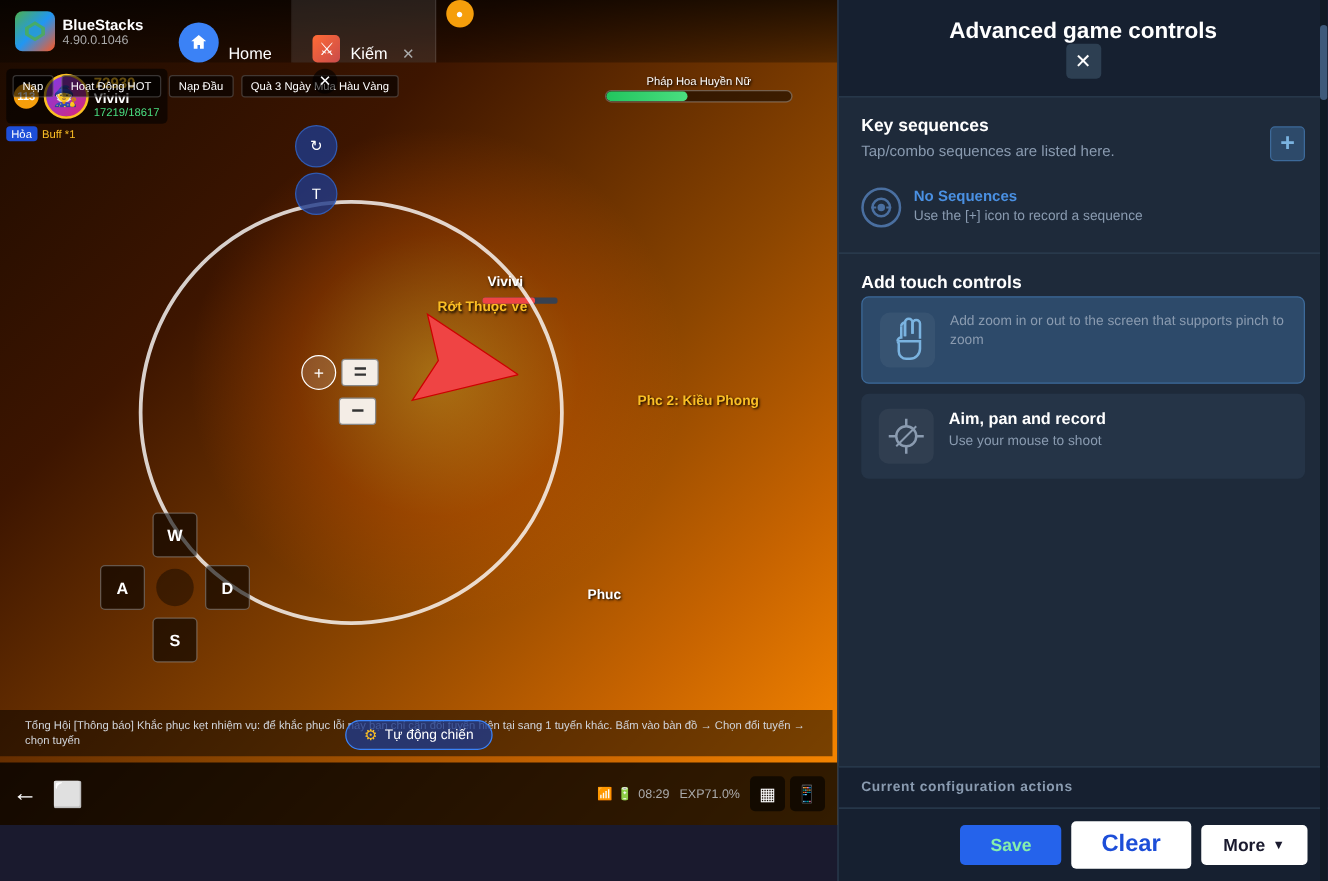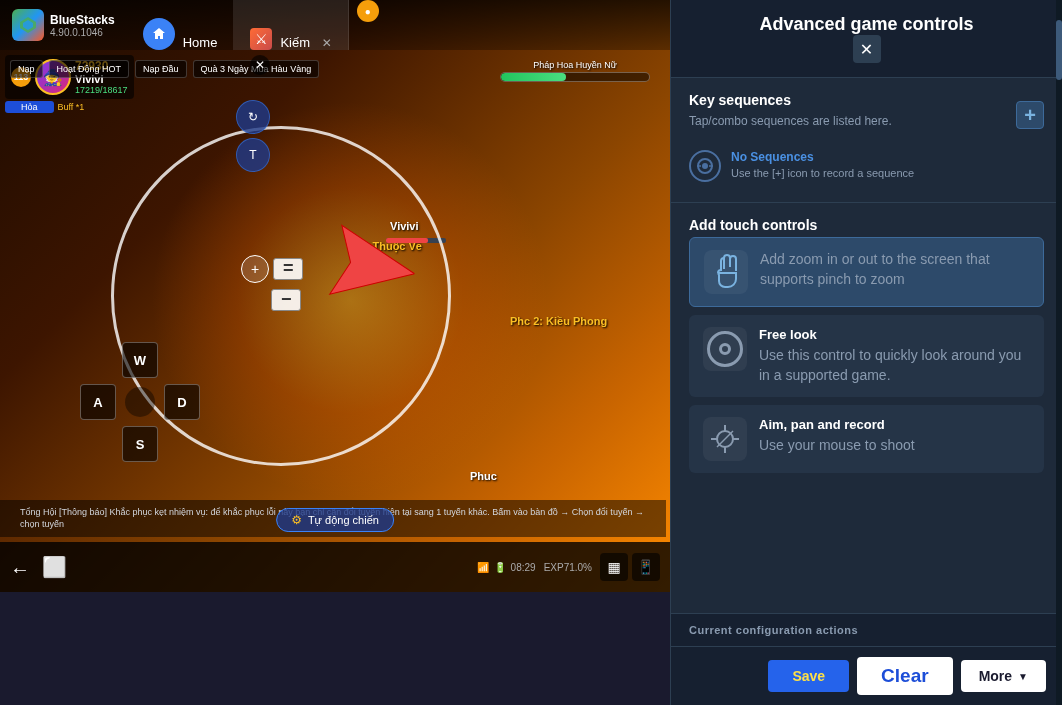--- a/index.html
+++ b/index.html
@@ -10,21 +10,21 @@
       font-family: 'Segoe UI', Arial, sans-serif;
       position: relative;
       background: #1a1a2e;
     }
 
     
     .game-area {
       position: absolute;
       left: 0; top: 0;
       width: 670px;
-      height: 592px;
+      height: 660px;
       background: linear-gradient(135deg, #1a0a00 0%, #3d1500 30%, #8b4500 60%, #c86400 80%, #ff8c00 100%);
       overflow: hidden;
     }
 
     
     .top-bar {
       position: absolute;
       top: 0; left: 0; right: 0;
       height: 50px;
       background: linear-gradient(180deg, rgba(0,0,0,0.7) 0%, rgba(0,0,0,0.3) 100%);
@@ -178,21 +178,21 @@
     .buff-row {
       display: flex;
       gap: 4px;
       align-items: center;
     }
 
     .buff-badge {
       background: #1d4ed8;
       color: white;
       font-size: 9px;
-      padding: 1px 16px;
+      padding: 1px 4px;
       border-radius: 3px;
     }
 
     .buff-text {
       color: #fbbf24;
       font-size: 9px;
     }
 
     
     .circle-overlay {
@@ -482,21 +482,21 @@
 
     .control-card-title {
       color: white;
       font-size: 13px;
       font-weight: bold;
       margin-bottom: 4px;
     }
 
     .control-card-desc {
       color: #8a9bb0;
-      font-size: 14px;
+      font-size: 11px;
       line-height: 1.4;
     }
 
     
     .config-section {
       background: #162030;
       padding: 10px 18px;
       border-top: 1px solid #2d3f52;
     }
 
@@ -513,21 +513,21 @@
       background: #162030;
       border-top: 1px solid #2d3f52;
       display: flex;
       gap: 8px;
       justify-content: flex-end;
       align-items: center;
     }
 
     .btn-save {
       background: #2563eb;
-      color: #fde047;
+      color: #86efac;
       border: none;
       padding: 8px 24px;
       border-radius: 4px;
       font-size: 14px;
       font-weight: bold;
       cursor: pointer;
     }
 
     .btn-clear {
       background: white;
@@ -658,21 +658,21 @@
       font-size: 9px;
       padding: 3px 7px;
       border-radius: 3px;
       border: 1px solid rgba(255,255,255,0.2);
       white-space: nowrap;
     }
 
     .progressbar-container {
       position: absolute;
       top: 60px;
-      right: 20px;
+      right: 36px;
       z-index: 8;
       width: 150px;
     }
 
     .prog-label {
       color: white;
       font-size: 9px;
       text-align: center;
       text-shadow: 1px 1px 2px black;
       margin-bottom: 2px;
@@ -929,31 +929,20 @@
             <path d="M11 20 L29 20 L29 26 C29 30.4 25.4 34 21 34 L18 34 C14.7 34 12 31.3 12 28 L12 22 L11 20" stroke="#7ab3e0" stroke-width="2" fill="none"></path>
           </svg>
         </div>
         <div class="control-card-info">
           <div class="control-card-desc">
             <span>Add zoom in or out to the screen that supports pinch to zoom</span>
           </div>
         </div>
       </div>
 
-      <div class="control-card">
-        <div class="control-card-icon">
-          <div class="aim-circle-outer">
-            <div class="aim-circle-inner"></div>
-          </div>
-        </div>
-        <div class="control-card-info">
-          <div class="control-card-title">Free look</div>
-          <div class="control-card-desc">Use this control to quickly look around you in a supported game.</div>
-        </div>
-      </div>
 
       <div class="control-card">
         <div class="control-card-icon">
           <svg width="36" height="36" viewBox="0 0 36 36" fill="none">
             <path d="M18 4 L18 10 M18 26 L18 32 M4 18 L10 18 M26 18 L32 18" stroke="#8a9bb0" stroke-width="2"></path>
             <circle cx="18" cy="18" r="8" stroke="#8a9bb0" stroke-width="2"></circle>
             <path d="M10 26 Q18 18 26 10" stroke="#8a9bb0" stroke-width="1.5"></path>
           </svg>
         </div>
         <div class="control-card-info">

